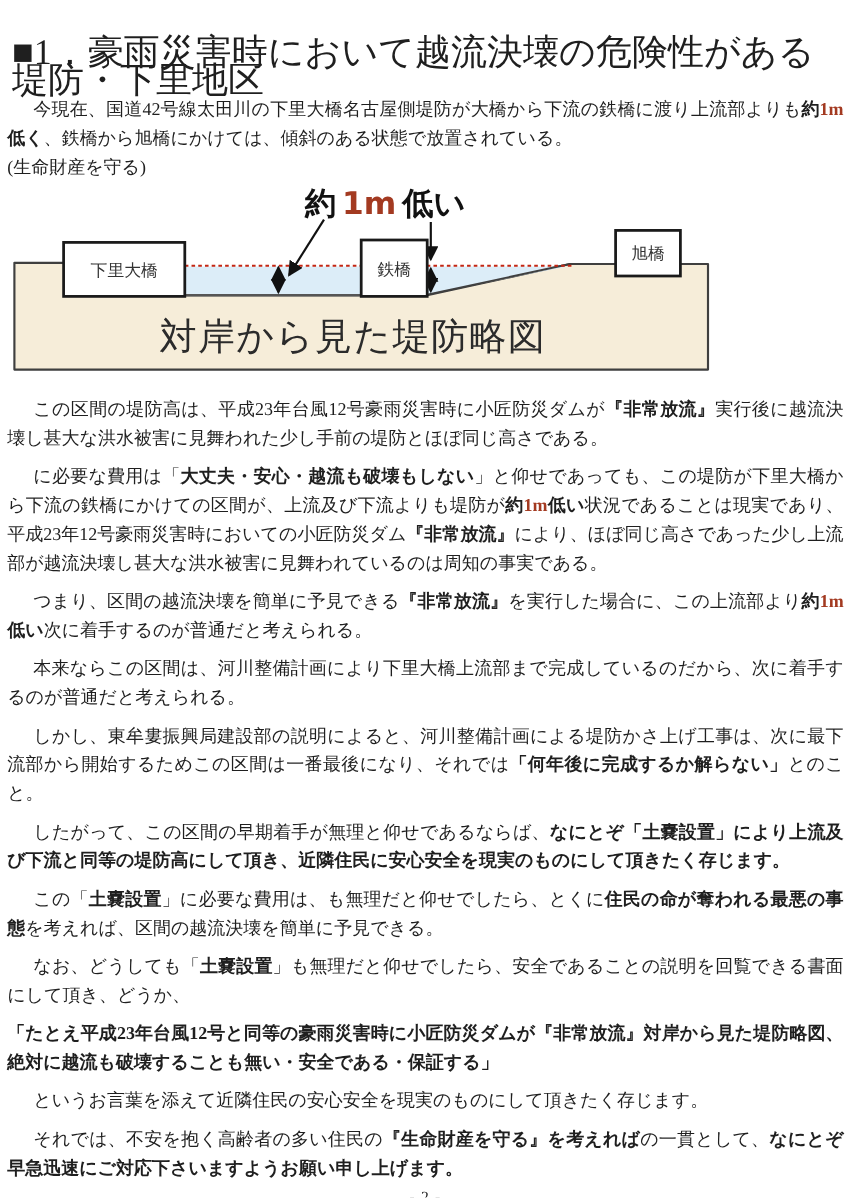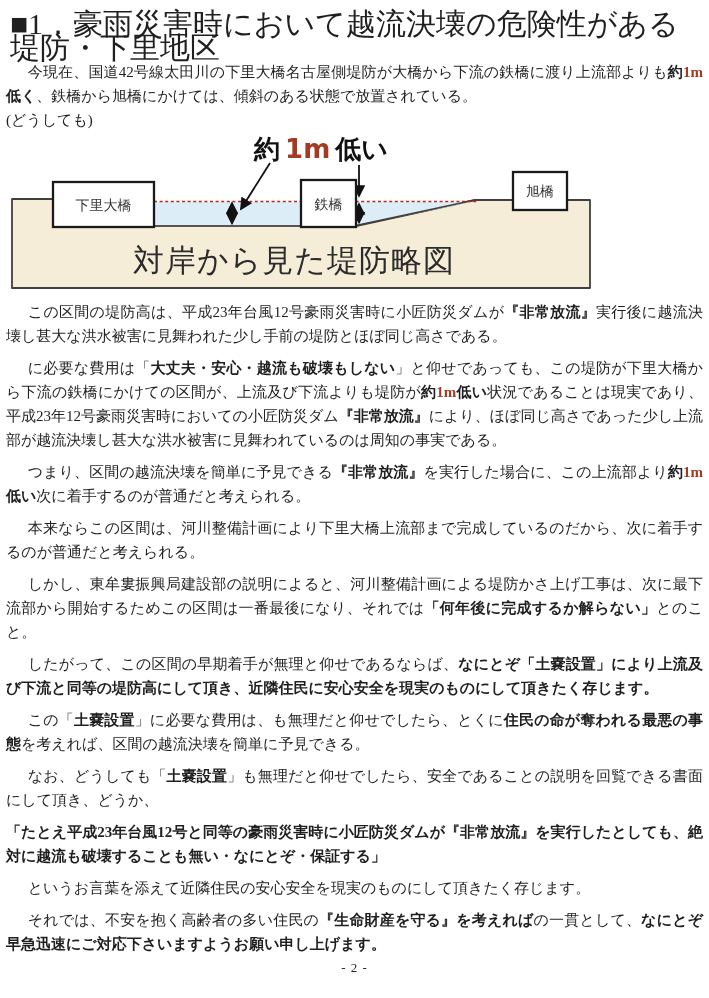--- a/index.html
+++ b/index.html
@@ -15,20 +15,21 @@
     width:709px;height:998px;overflow:hidden;
     font-family:"Liberation Serif","DejaVu Serif",serif;
     color:var(--ink);
     padding:12px 6px 0 6px;
     font-size:15px;
   }
   .heading{
     font-weight:400;line-height:24px;
     padding-left:4px;
     text-align:left;
+    margin-top:20px;
   }
   .para{
     line-height:24px;
     text-align:justify;
     text-justify:inter-ideograph;
   }
   .para.gap{margin-top:8px;}
   .para.indent{text-indent:1.45em;}
   .para .bold{font-weight:700;}
   .para .red{color:var(--accent-red);font-weight:700;}
@@ -64,21 +65,21 @@
     margin-top:3px;
     letter-spacing:1px;
   }
 </style>
 </head>
 <body>
 
 <h1 class="heading">■1．豪雨災害時において越流決壊の危険性がある堤防・下里地区</h1>
 
 <p class="para indent"><span>今現在、国道42号線太田川の下里大橋名古屋側堤防が大橋から下流の鉄橋に渡り上流部よりも</span><span class="bold">約</span><span class="bold red">1m</span><span class="bold">低く</span><span>、鉄橋から旭橋にかけては、傾斜のある状態で放置されている。</span></p>
-<p class="para"><span>(どうしても)</span></p>
+<p class="para"><span>(生命財産を守る)</span></p>
 
 <figure class="diagram">
   <svg viewBox="62 100 592 160" width="592" height="160">
     <defs>
       <marker id="ah" markerWidth="9" markerHeight="9" refX="6" refY="3.5" orient="auto-start-reverse">
         <path d="M0,0 L7,3.5 L0,7 z" fill="#111"></path>
       </marker>
     </defs>
 
     <polygon class="levee-shape" points="66,167 150,167 150,194 410,194 529,168 644,168 644,256 66,256"></polygon>
@@ -102,25 +103,25 @@
     <rect class="bridge-box" x="355" y="148" width="55" height="47"></rect>
     <text class="svg-box-label" x="382.5" y="177" text-anchor="middle">鉄橋</text>
 
     <rect class="bridge-box" x="567" y="140" width="54" height="38"></rect>
     <text class="svg-box-label" x="594" y="164" text-anchor="middle">旭橋</text>
 
     <text class="svg-title" x="348" y="239" text-anchor="middle">対岸から見た堤防略図</text>
   </svg>
 </figure>
 
-<p class="para indent gap" style="margin-top:8px"><span>この区間の堤防高は、平成23年台風12号豪雨災害時に小匠防災ダムが</span><span class="bold">『非常放流』</span><span>実行後に越流決壊し甚大な洪水被害に見舞われた少し手前の堤防とほぼ同じ高さである。</span></p>
+<p class="para indent gap" style="margin-top:18px"><span>この区間の堤防高は、平成23年台風12号豪雨災害時に小匠防災ダムが</span><span class="bold">『非常放流』</span><span>実行後に越流決壊し甚大な洪水被害に見舞われた少し手前の堤防とほぼ同じ高さである。</span></p>
 <p class="para indent gap"><span>に必要な費用は「</span><span class="bold">大丈夫・安心・越流も破壊もしない</span><span>」と仰せであっても、この堤防が下里大橋から下流の鉄橋にかけての区間が、上流及び下流よりも堤防が</span><span class="bold">約</span><span class="bold red">1m</span><span class="bold">低い</span><span>状況であることは現実であり、平成23年12号豪雨災害時においての小匠防災ダム</span><span class="bold">『非常放流』</span><span>により、ほぼ同じ高さであった少し上流部が越流決壊し甚大な洪水被害に見舞われているのは周知の事実である。</span></p>
 <p class="para indent gap"><span>つまり、区間の越流決壊を簡単に予見できる</span><span class="bold">『非常放流』</span><span>を実行した場合に、この上流部より</span><span class="bold">約</span><span class="bold red">1m</span><span class="bold">低い</span><span>次に着手するのが普通だと考えられる。</span></p>
 <p class="para indent gap"><span>本来ならこの区間は、河川整備計画により下里大橋上流部まで完成しているのだから、次に着手するのが普通だと考えられる。</span></p>
 <p class="para indent gap"><span>しかし、東牟婁振興局建設部の説明によると、河川整備計画による堤防かさ上げ工事は、次に最下流部から開始するためこの区間は一番最後になり、それでは</span><span class="bold">「何年後に完成するか解らない」</span><span>とのこと。</span></p>
 <p class="para indent gap"><span>したがって、この区間の早期着手が無理と仰せであるならば、</span><span class="bold">なにとぞ「土嚢設置」により上流及び下流と同等の堤防高にして頂き、近隣住民に安心安全を現実のものにして頂きたく存じます。</span></p>
 <p class="para indent gap"><span>この「</span><span class="bold">土嚢設置</span><span>」に必要な費用は、も無理だと仰せでしたら、とくに</span><span class="bold">住民の命が奪われる最悪の事態</span><span>を考えれば、区間の越流決壊を簡単に予見できる。</span></p>
 <p class="para indent gap"><span>なお、どうしても「</span><span class="bold">土嚢設置</span><span>」も無理だと仰せでしたら、安全であることの説明を回覧できる書面にして頂き、どうか、</span></p>
-<p class="para gap"><span class="bold">「たとえ平成23年台風12号と同等の豪雨災害時に小匠防災ダムが『非常放流』を実行したとしても、絶対に越流も破壊することも無い・なにとぞ・保証する」</span></p>
+<p class="para gap"><span class="bold">「たとえ平成23年台風12号と同等の豪雨災害時に小匠防災ダムが『非常放流』対岸から見た堤防略図、絶対に越流も破壊することも無い・安全である・保証する」</span></p>
 <p class="para indent gap"><span>というお言葉を添えて近隣住民の安心安全を現実のものにして頂きたく存じます。</span></p>
 <p class="para indent gap"><span>それでは、不安を抱く高齢者の多い住民の</span><span class="bold">『生命財産を守る』を考えれば</span><span>の一貫として、</span><span class="bold">なにとぞ早急迅速にご対応下さいますようお願い申し上げます。</span></p>
 
 <div class="footer">- 2 -</div>
 
 </body></html>

